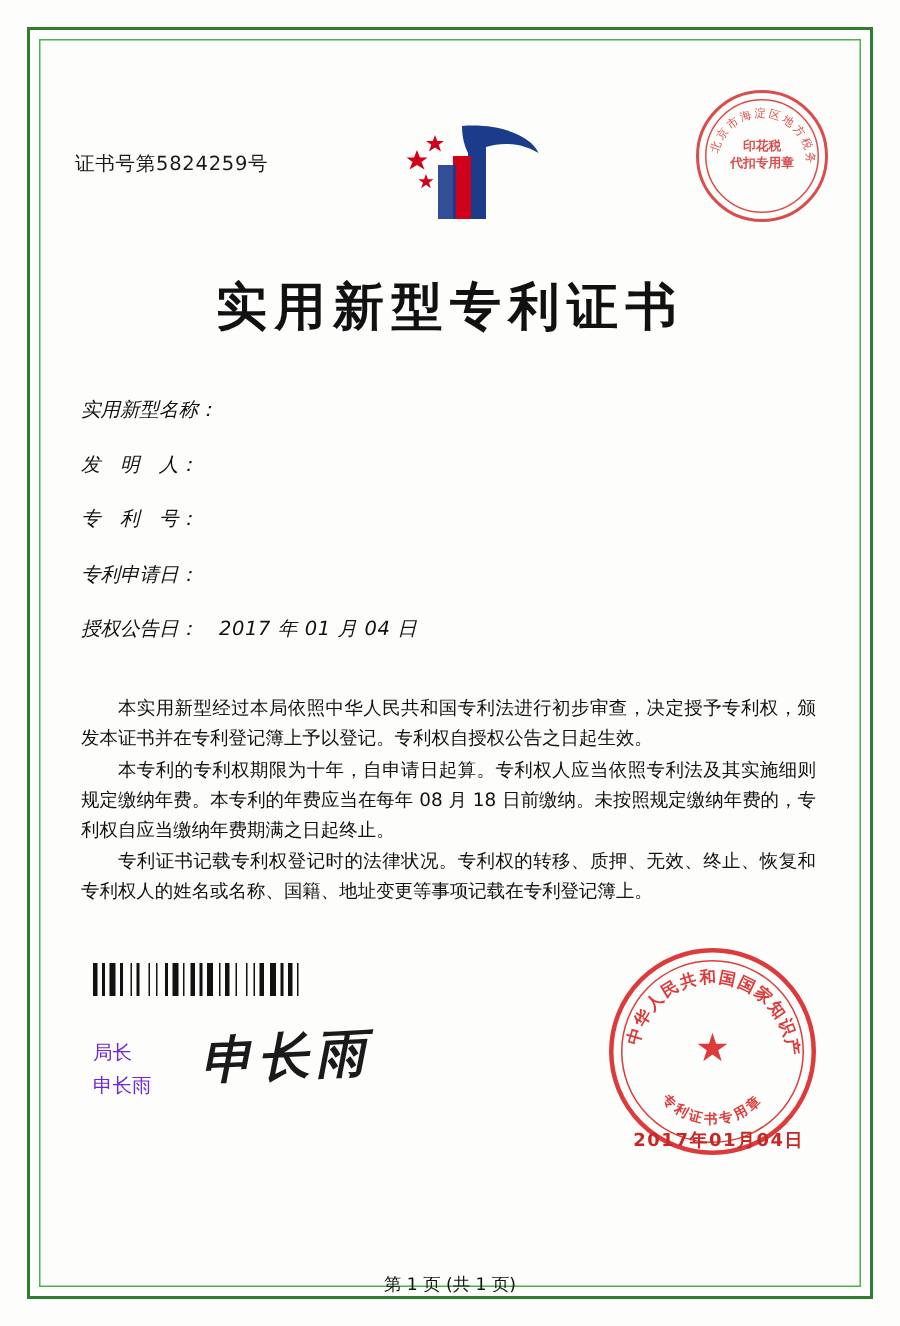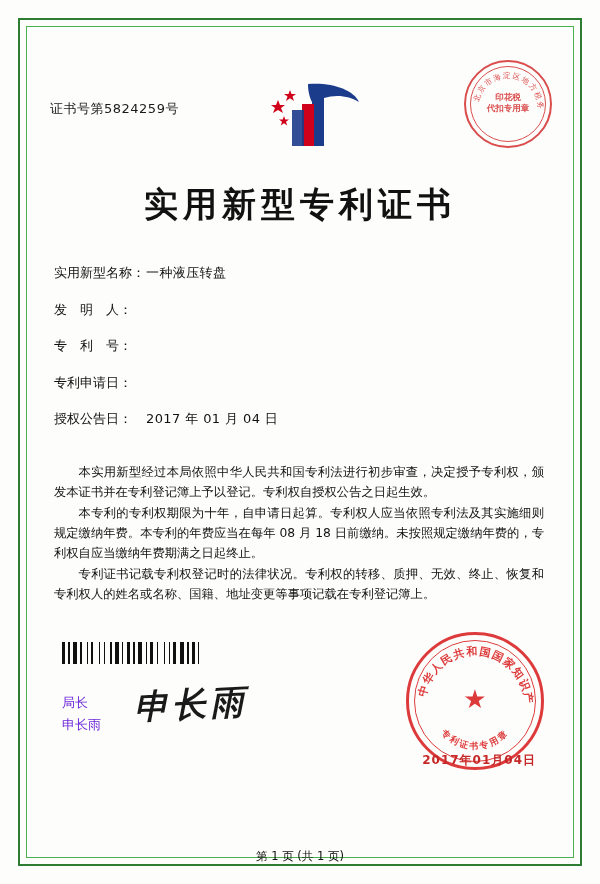--- a/index.html
+++ b/index.html
@@ -109,20 +109,21 @@
   .fields{
     position:absolute;
     left:12px;right:12px;top:222px;
   }
   .field{
     display:flex;
     align-items:flex-start;
     margin-bottom:18.5px;
     font-size:13px;
     color:#111;
+    font-style:italic;
   }
   .field .label{
     width:92px;
     flex:0 0 92px;
     letter-spacing:0px;
     white-space:nowrap;
   }
   .field .value{
     flex:1 1 auto;
     letter-spacing:0.4px;
@@ -265,21 +266,20 @@
         <div>印花税</div>
         <div>代扣专用章</div>
       </div>
     </div>
 
     <div class="title">实用新型专利证书</div>
 
     <div class="fields">
       <div class="field">
         <div class="label">实用新型名称：</div>
-        <div class="value">一种液压转盘</div>
       </div>
       <div class="field">
         <div class="label">发　明　人：</div>
       </div>
       <div class="field">
         <div class="label">专　利　号：</div>
       </div>
       <div class="field">
         <div class="label">专利申请日：</div>
       </div>

